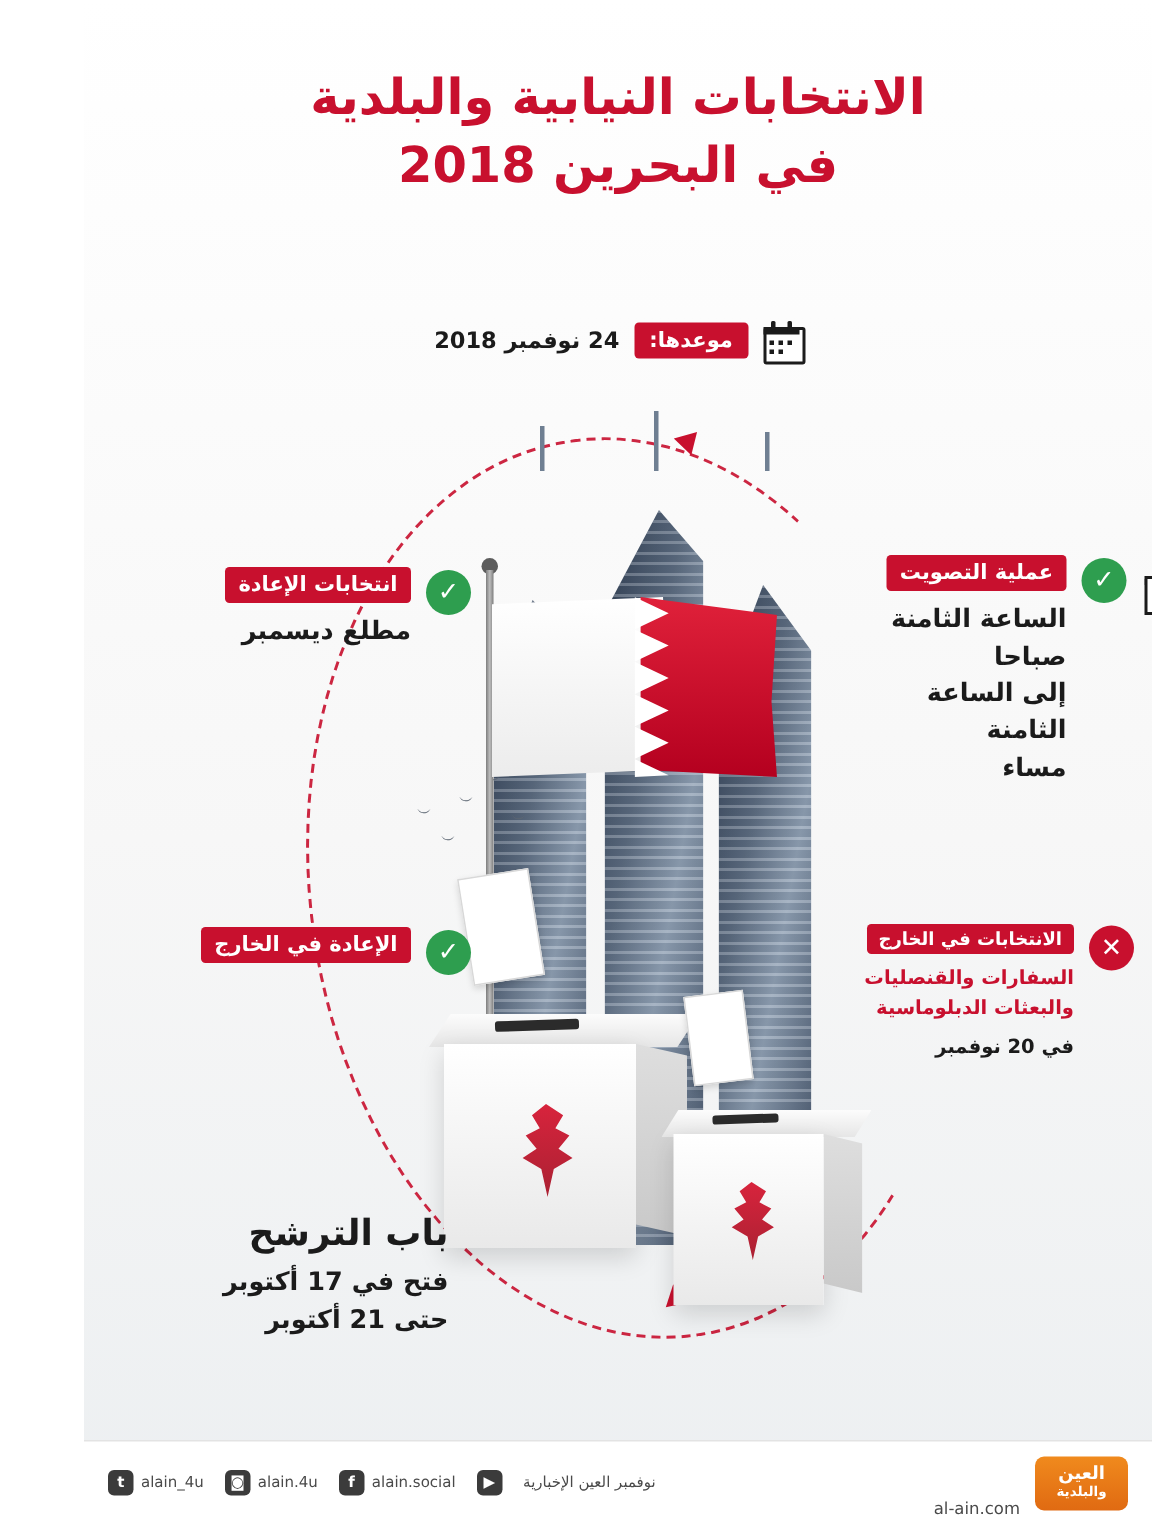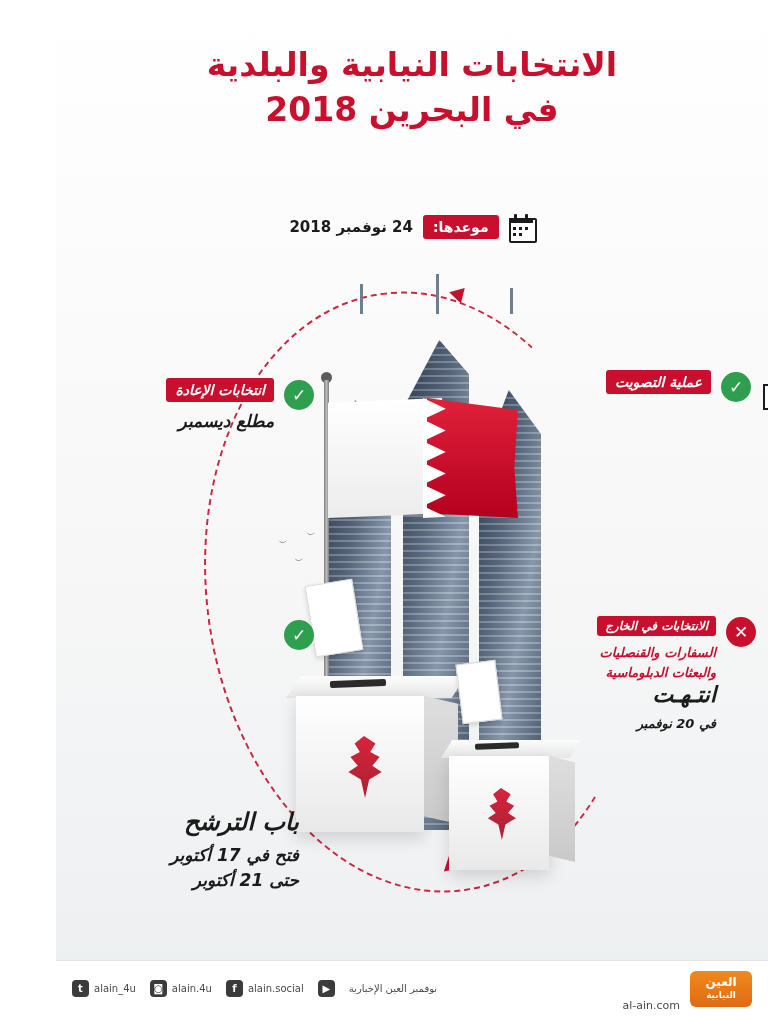--- a/index.html
+++ b/index.html
@@ -164,21 +164,21 @@
         display:flex;align-items:center;justify-content:center;
         font-size:17px;font-weight:bold;color:#fff;margin-top:2px;}
   .mark.ok{background:#2e9e4f;}
   .mark.no{background:#c8102e;}
   .ic{flex:0 0 auto;width:40px;height:40px;position:relative;margin-top:2px;}
   .ic .bx{position:absolute;left:2px;bottom:2px;width:34px;height:22px;border:2px solid #1b1b1b;background:#fff;}
   .ic .lidb{position:absolute;left:2px;bottom:22px;width:34px;height:4px;background:#1b1b1b;}
   .ic .hand{position:absolute;right:0;top:0;width:0;height:0;border-left:9px solid transparent;border-right:9px solid transparent;border-bottom:16px solid #1b1b1b;transform:rotate(35deg);}
   .ic .tick{position:absolute;left:12px;bottom:8px;color:#1b1b1b;font-size:13px;font-weight:bold;}
 
-  .right-align{text-align:right;font-style:italic;}
+  .right-align{text-align:right;}
 
   
   .footer{
     position:absolute;left:0;right:0;bottom:0;height:56px;
     background:#ffffff;border-top:1px solid #e3e3e3;
     display:flex;align-items:center;justify-content:space-between;
     padding:0 16px;box-sizing:border-box;direction:ltr;
   }
   .socials{display:flex;align-items:center;gap:14px;}
   .soc{display:flex;align-items:center;gap:5px;}
@@ -280,20 +280,23 @@
     <div class="row">
       <div class="ic">
         <span class="hand"></span>
           <span class="lidb"></span>
           <span class="bx"></span>
           <span class="tick">✓</span>
       </div>
       <div class="mark ok">✓</div>
       <div class="right-align" style="flex:1">
         <span class="c-head">عملية التصويت</span>
+        <div class="c-body" style="white-space:pre-line">الساعة الثامنة صباحا
+إلى الساعة الثامنة
+مساء</div>
       </div>
     </div>
   </div>
 
   <div class="callout" style="left:28px;top:378px;width:230px">
     <div class="row">
       <div class="mark ok">✓</div>
       <div class="right-align" style="flex:1">
         <span class="c-head">انتخابات الإعادة</span>
         <div class="c-body">مطلع ديسمبر</div>
@@ -307,30 +310,30 @@
         <span class="hand"></span>
           <span class="lidb"></span>
           <span class="bx"></span>
           <span class="tick">✓</span>
       </div>
       <div class="mark no">✕</div>
       <div class="right-align" style="flex:1">
         <span class="c-head small">الانتخابات في الخارج</span>
         <div class="c-body sm" style="white-space:pre-line;color:#c8102e">السفارات والقنصليات
 والبعثات الدبلوماسية</div>
-        <div class="c-big">انتـهـت</div>
         <div class="c-body sm">في 20 نوفمبر</div>
       </div>
     </div>
   </div>
 
   <div class="callout" style="left:28px;top:618px;width:230px">
     <div class="row">
       <div class="mark ok">✓</div>
       <div class="right-align" style="flex:1">
+        <span class="c-head">الإعادة في الخارج</span>
       </div>
     </div>
   </div>
 
   <div class="callout right-align" style="left:28px;top:808px;width:215px">
     <div style="color:#1b1b1b;font-weight:bold;font-size:24px">باب الترشح</div>
     <div class="c-body">فتح في 17 أكتوبر</div>
     <div class="c-body" style="margin-top:0">حتى 21 أكتوبر</div>
   </div>
 
@@ -350,18 +353,18 @@
       </div>
       <div class="soc">
         <span class="sq">▶</span>
       </div>
       <span class="foot-ar">نوفمبر العين الإخبارية</span>
     </div>
     <div class="foot-right">
       <span class="site">al-ain.com</span>
       <span class="logo">
         <span class="l1">العين</span>
-        <span>النيابية</span>
+        <span>والبلدية</span>
       </span>
     </div>
   </div>
 
 </div>
 
 </body></html>

